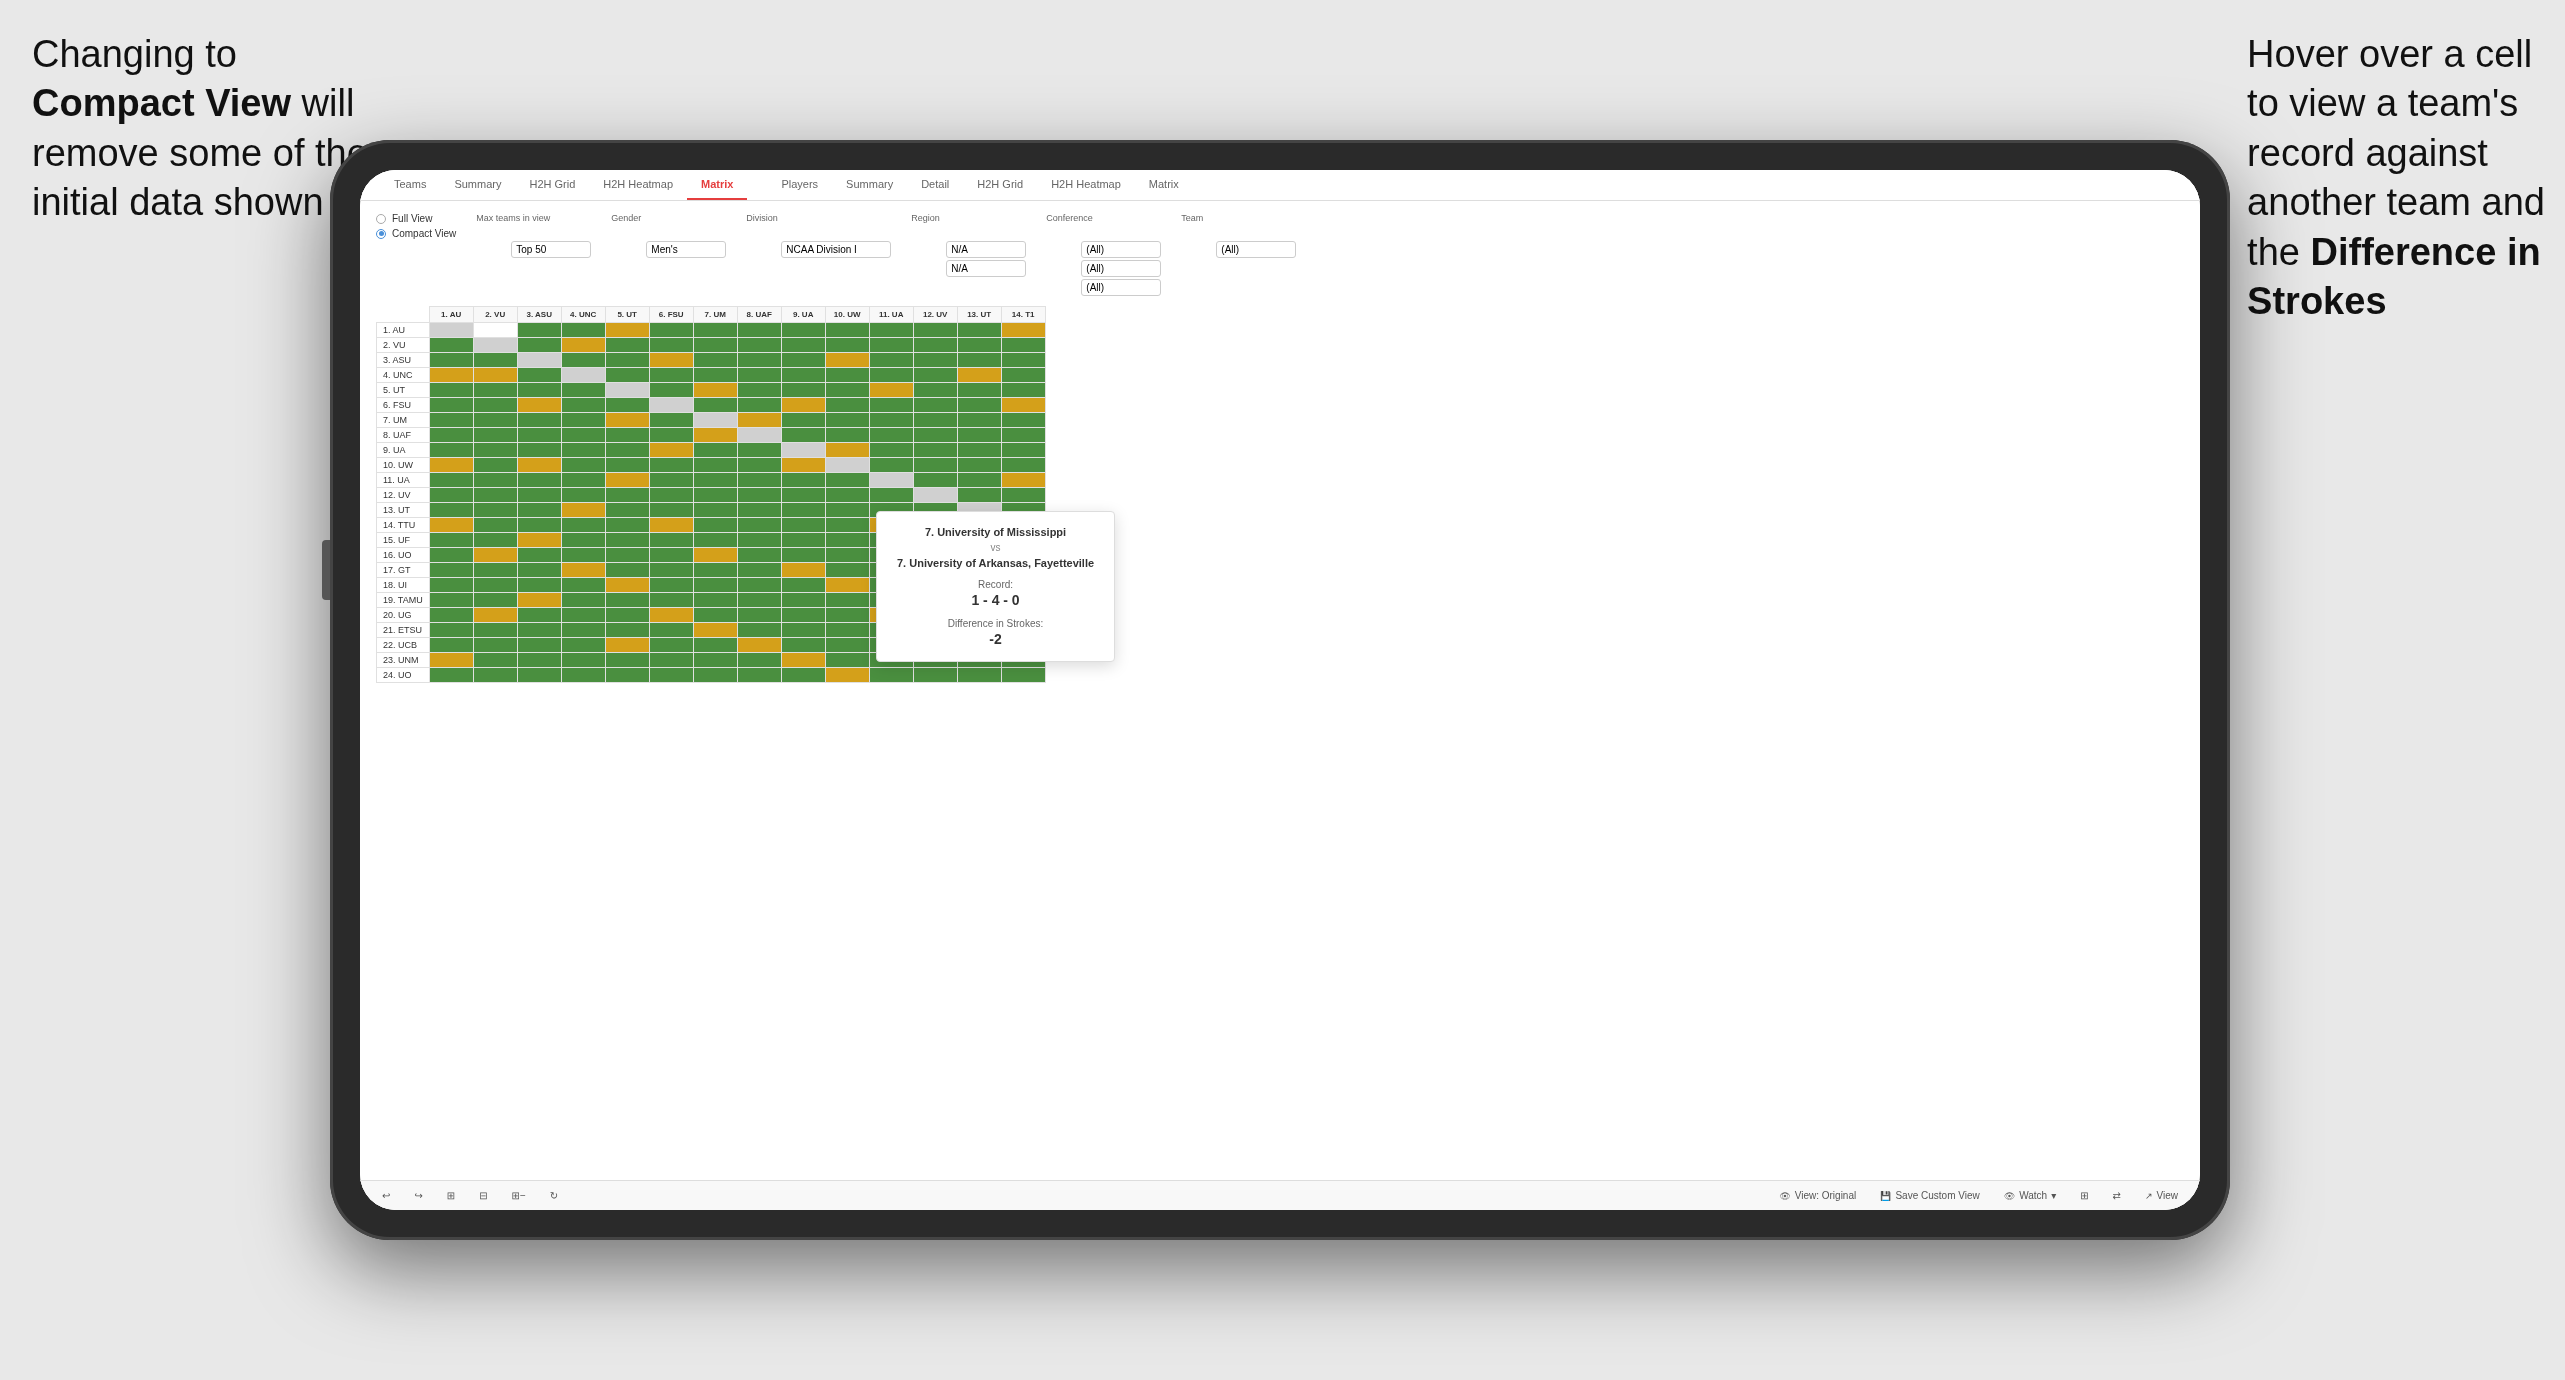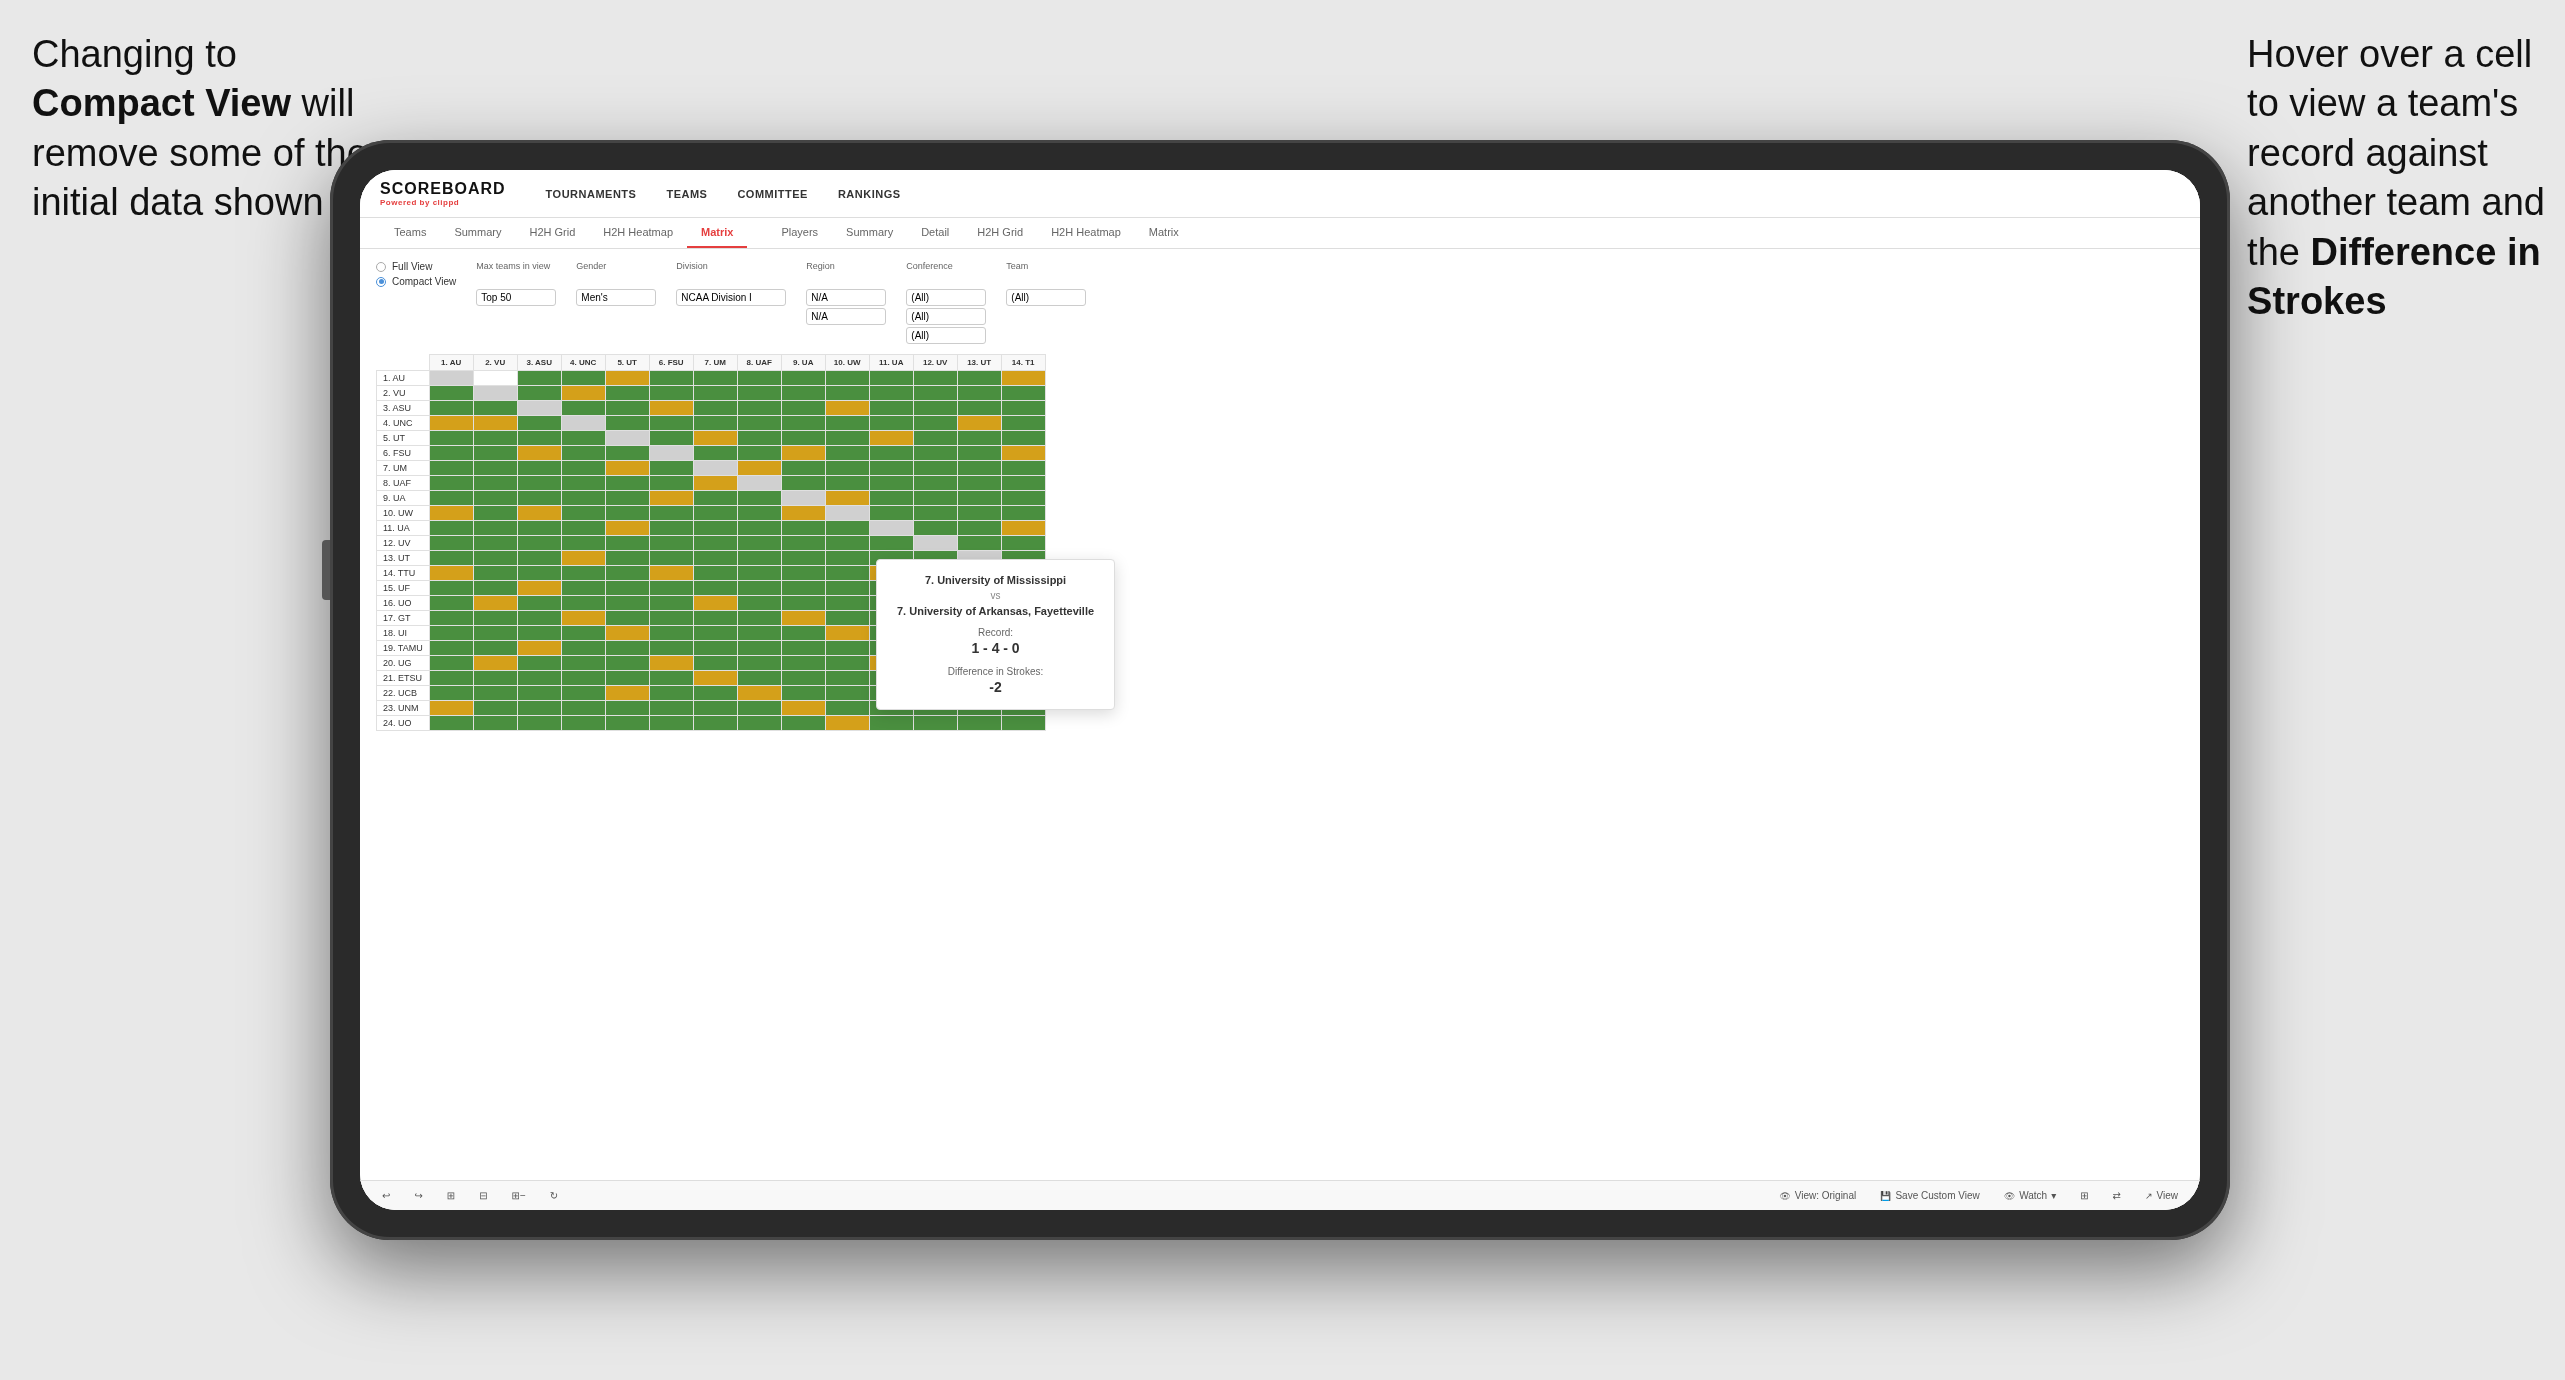--- a/index.html
+++ b/index.html
@@ -235,20 +235,21 @@
 
     .filter-select {
       font-size: 10px;
       padding: 2px 16px 2px 4px;
       border: 1px solid #ccc;
       border-radius: 3px;
       background: white;
       appearance: none;
       position: relative;
       min-width: 80px;
+      margin-left: 35px;
     }
 
     
     .matrix-wrapper {
       flex: 1;
       overflow: auto;
       position: relative;
     }
 
     .matrix-table {
@@ -407,34 +408,20 @@
   <path d="M 380 320 Q 500 380 620 510" stroke="#e53e3e" stroke-width="3" fill="none" marker-end="url(#arrowhead-left)"></path>
 
   <path d="M 2100 350 Q 1950 500 1620 700" stroke="#e53e3e" stroke-width="3" fill="none" marker-end="url(#arrowhead-left)"></path>
 </svg>
 
 <div class="tablet">
   <div class="tablet-btn"></div>
   <div class="tablet-screen">
     <div class="app-content">
 
-      <div class="nav-bar">
-        <div class="logo-area">
-          <div class="logo-title">SCOREBOARD</div>
-          <div class="logo-sub">
-            <span>Powered by </span><span style="color:#e53e3e;font-weight:bold">clippd</span>
-          </div>
-        </div>
-        <div class="nav-items">
-          <div class="nav-item">TOURNAMENTS</div>
-          <div class="nav-item">TEAMS</div>
-          <div class="nav-item">COMMITTEE</div>
-          <div class="nav-item">RANKINGS</div>
-        </div>
-      </div>
 
       <div class="sub-nav">
         <div class="sub-nav-tab">Teams</div>
         <div class="sub-nav-tab">Summary</div>
         <div class="sub-nav-tab">H2H Grid</div>
         <div class="sub-nav-tab">H2H Heatmap</div>
         <div class="sub-nav-tab active">Matrix</div>
         <div style="width:20px;border-bottom:2px solid transparent;"></div>
         <div class="sub-nav-tab">Players</div>
         <div class="sub-nav-tab">Summary</div>

